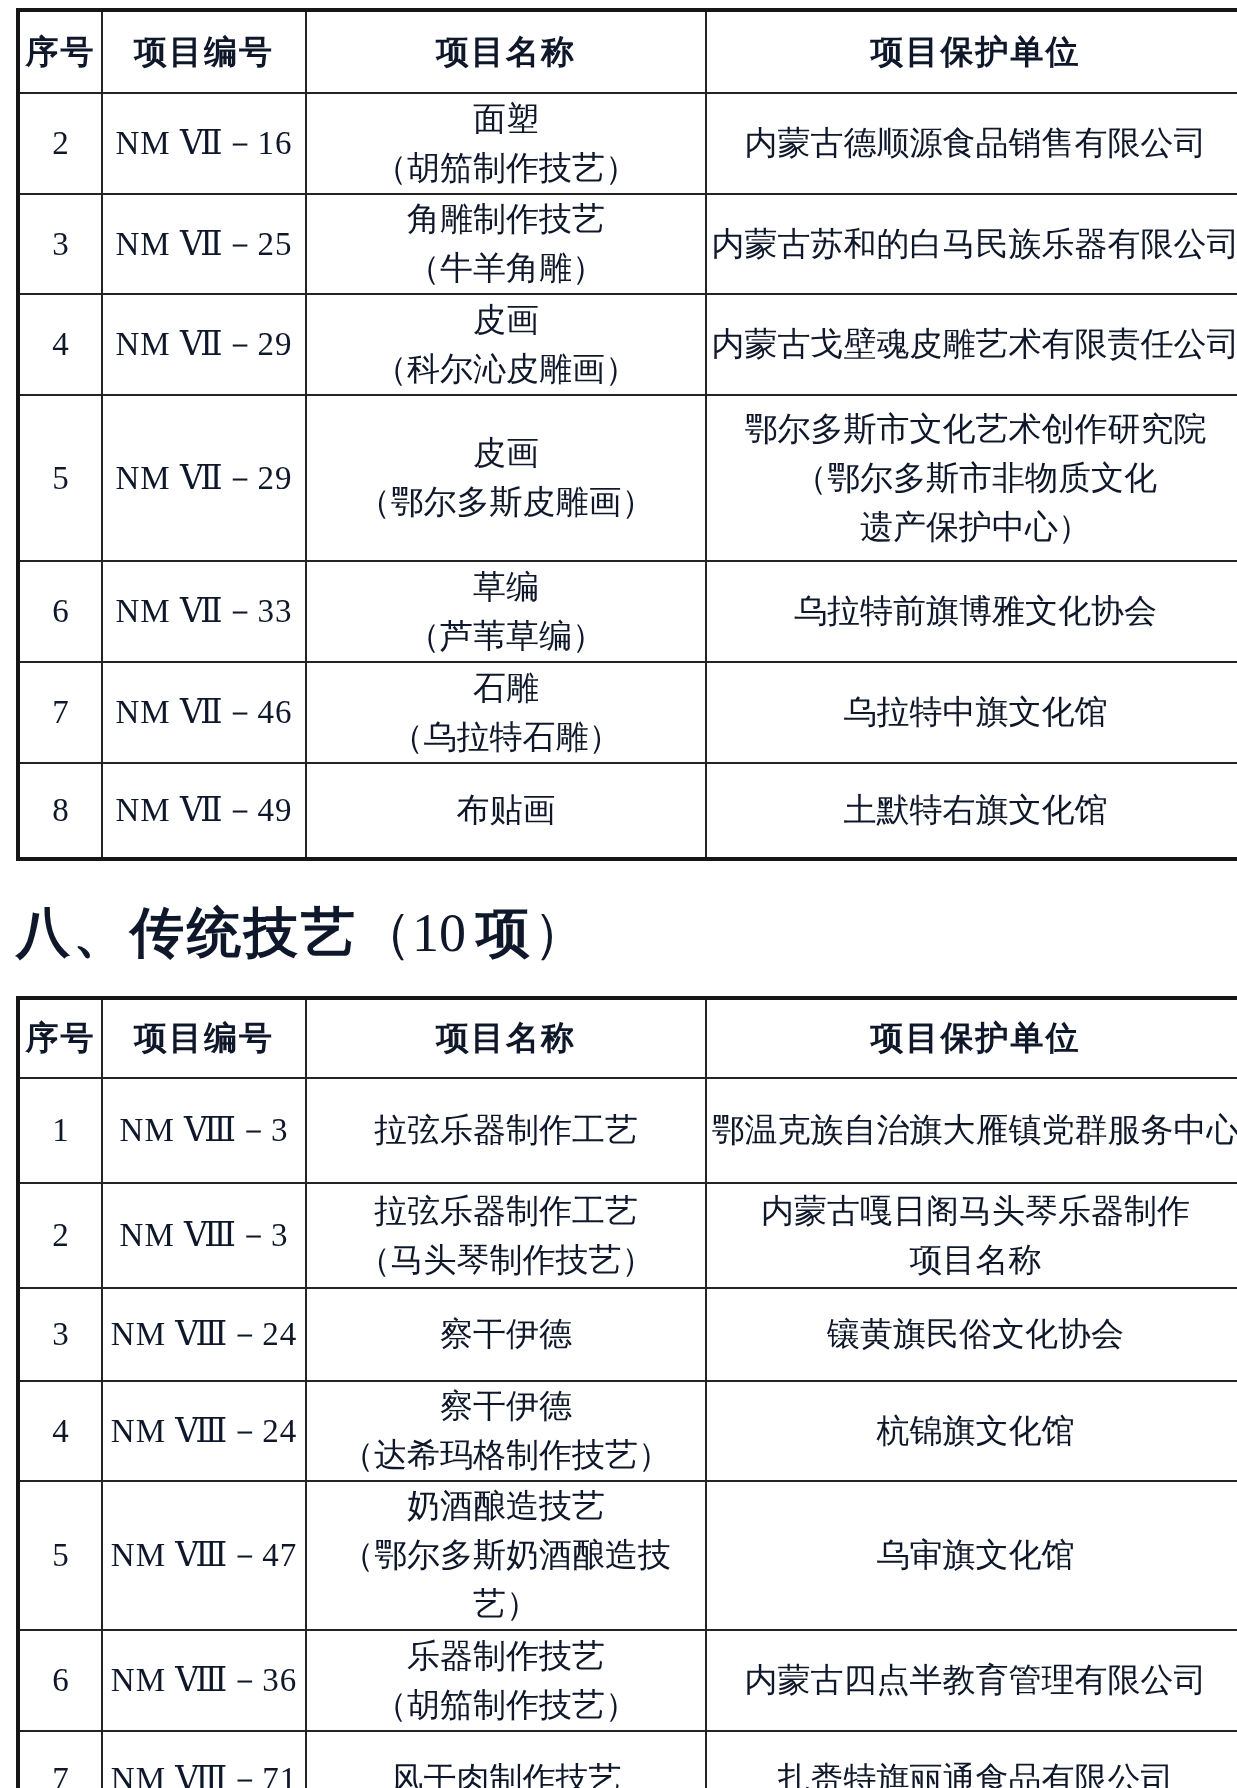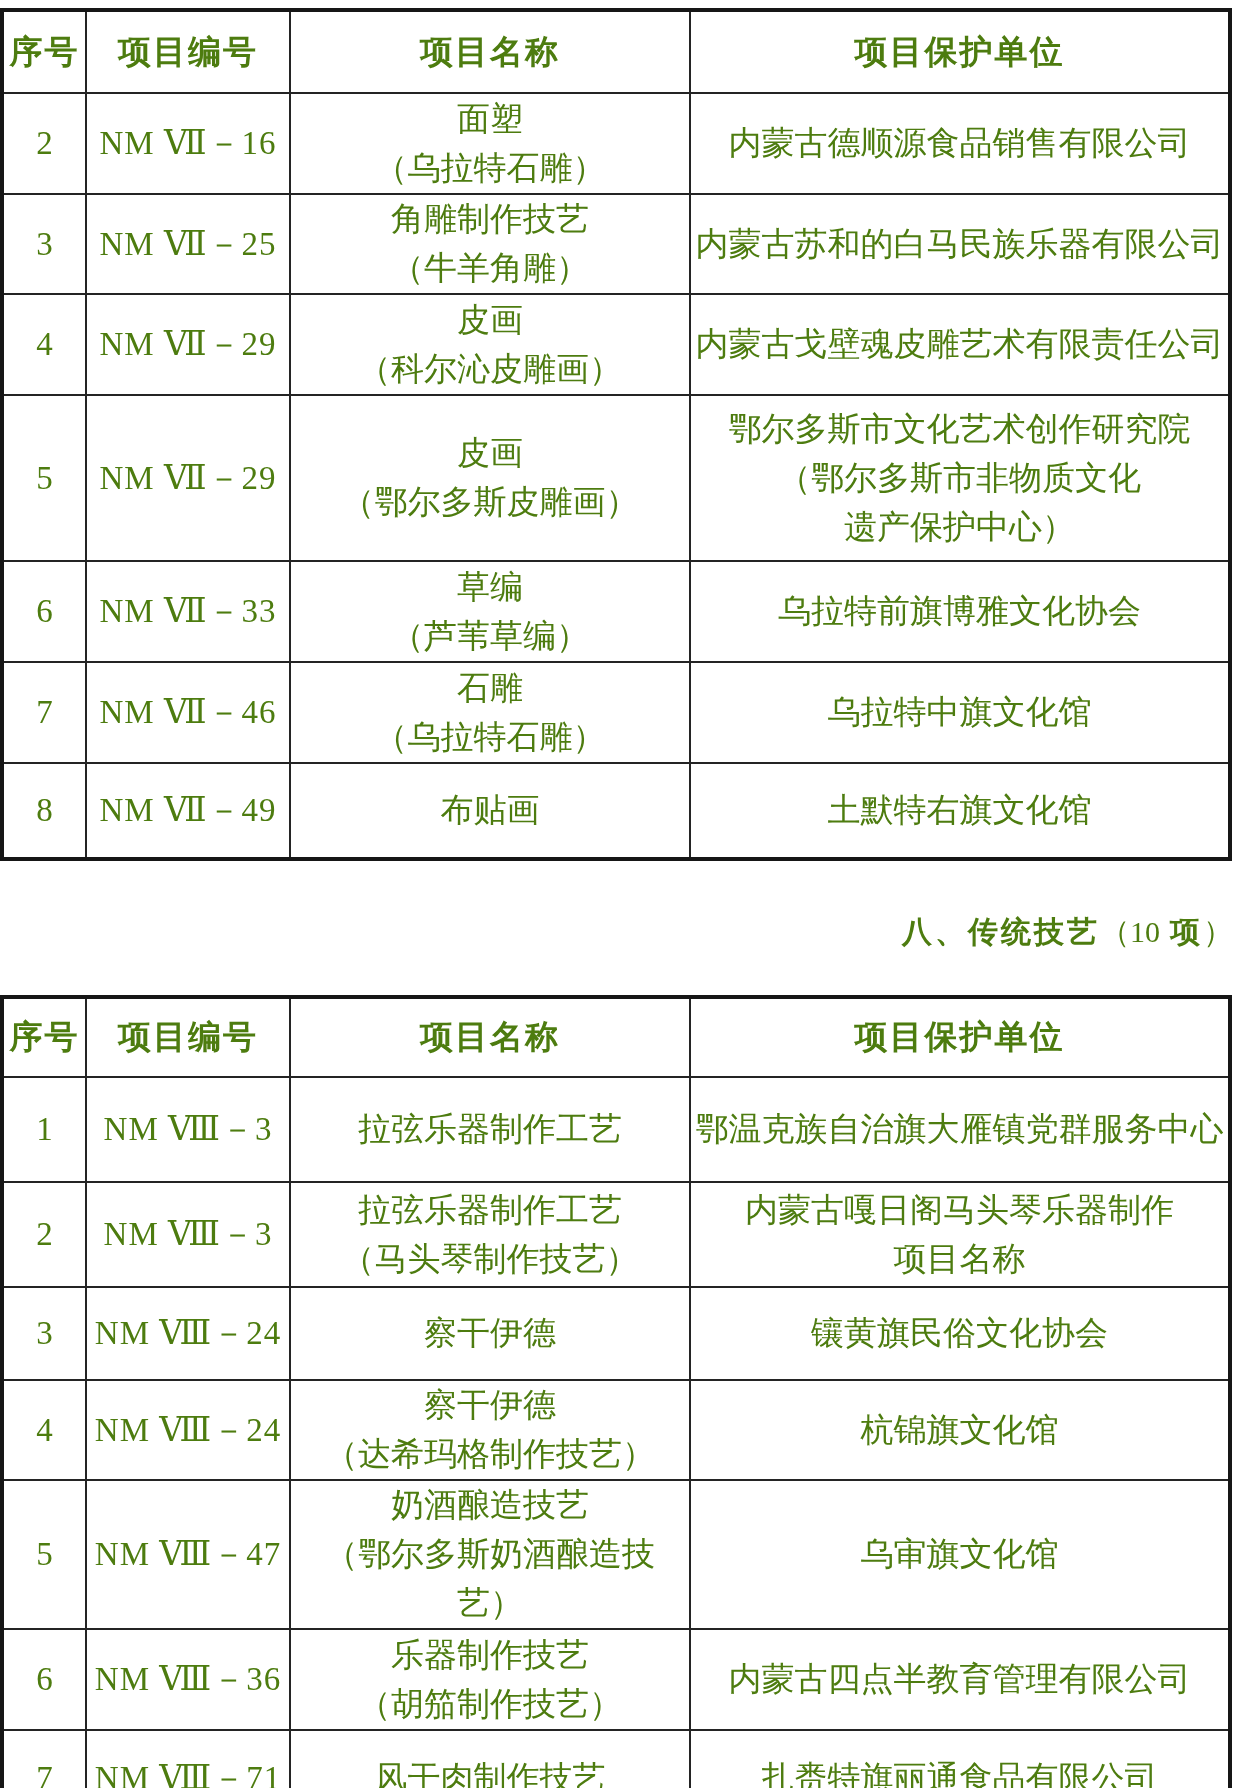--- a/index.html
+++ b/index.html
@@ -1,23 +1,23 @@
 <!DOCTYPE html>
 <html lang="zh"><head>
 <meta charset="utf-8">
 <style>
   html, body { margin: 0; padding: 0; background: #ffffff; }
   .page {
     width: 1237px;
     height: 1788px;
     box-sizing: border-box;
     background: #ffffff;
-    padding: 8px 4px 0 0;
+    padding: 8px 4px 0 16px;
     font-family: "Liberation Serif", "DejaVu Serif", serif;
-    color: #4d7c0f;
+    color: #0f172a;
     overflow: hidden;
   }
   table.nm {
     border-collapse: collapse;
     table-layout: fixed;
     width: 1228px;
     border: 4px solid #161616;
   }
   table.nm th, table.nm td {
     border: 2px solid #242424;
@@ -32,23 +32,23 @@
     font-size: 33px;
     letter-spacing: 2px;
   }
   table.nm td {
     font-size: 33px;
     line-height: 49px;
   }
   td.cell-code { letter-spacing: 1px; }
   td.cell-project, td.cell-unit { white-space: pre-line; }
   .section-heading {
-    text-align: right;
+    text-align: left;
     margin: 46px 0 38px 0;
-    font-size: 30px;
+    font-size: 54px;
     line-height: 50px;
     white-space: nowrap;
   }
   .h-bold {
     font-family: "Liberation Sans", "DejaVu Sans", sans-serif;
     font-weight: 700;
     letter-spacing: 3px;
   }
   .h-thin {
     font-family: "Liberation Serif", "DejaVu Serif", serif;
@@ -74,21 +74,21 @@
         <th>项目编号</th>
         <th>项目名称</th>
         <th>项目保护单位</th>
       </tr>
     </thead>
     <tbody>
       <tr style="height:101px">
         <td class="cell-seq">2</td>
         <td class="cell-code">NM Ⅶ－16</td>
         <td class="cell-project">面塑
-（乌拉特石雕）</td>
+（胡笳制作技艺）</td>
         <td class="cell-unit">内蒙古德顺源食品销售有限公司</td>
       </tr>
       <tr style="height:100px">
         <td class="cell-seq">3</td>
         <td class="cell-code">NM Ⅶ－25</td>
         <td class="cell-project">角雕制作技艺
 （牛羊角雕）</td>
         <td class="cell-unit">内蒙古苏和的白马民族乐器有限公司</td>
       </tr>
       <tr style="height:101px">

